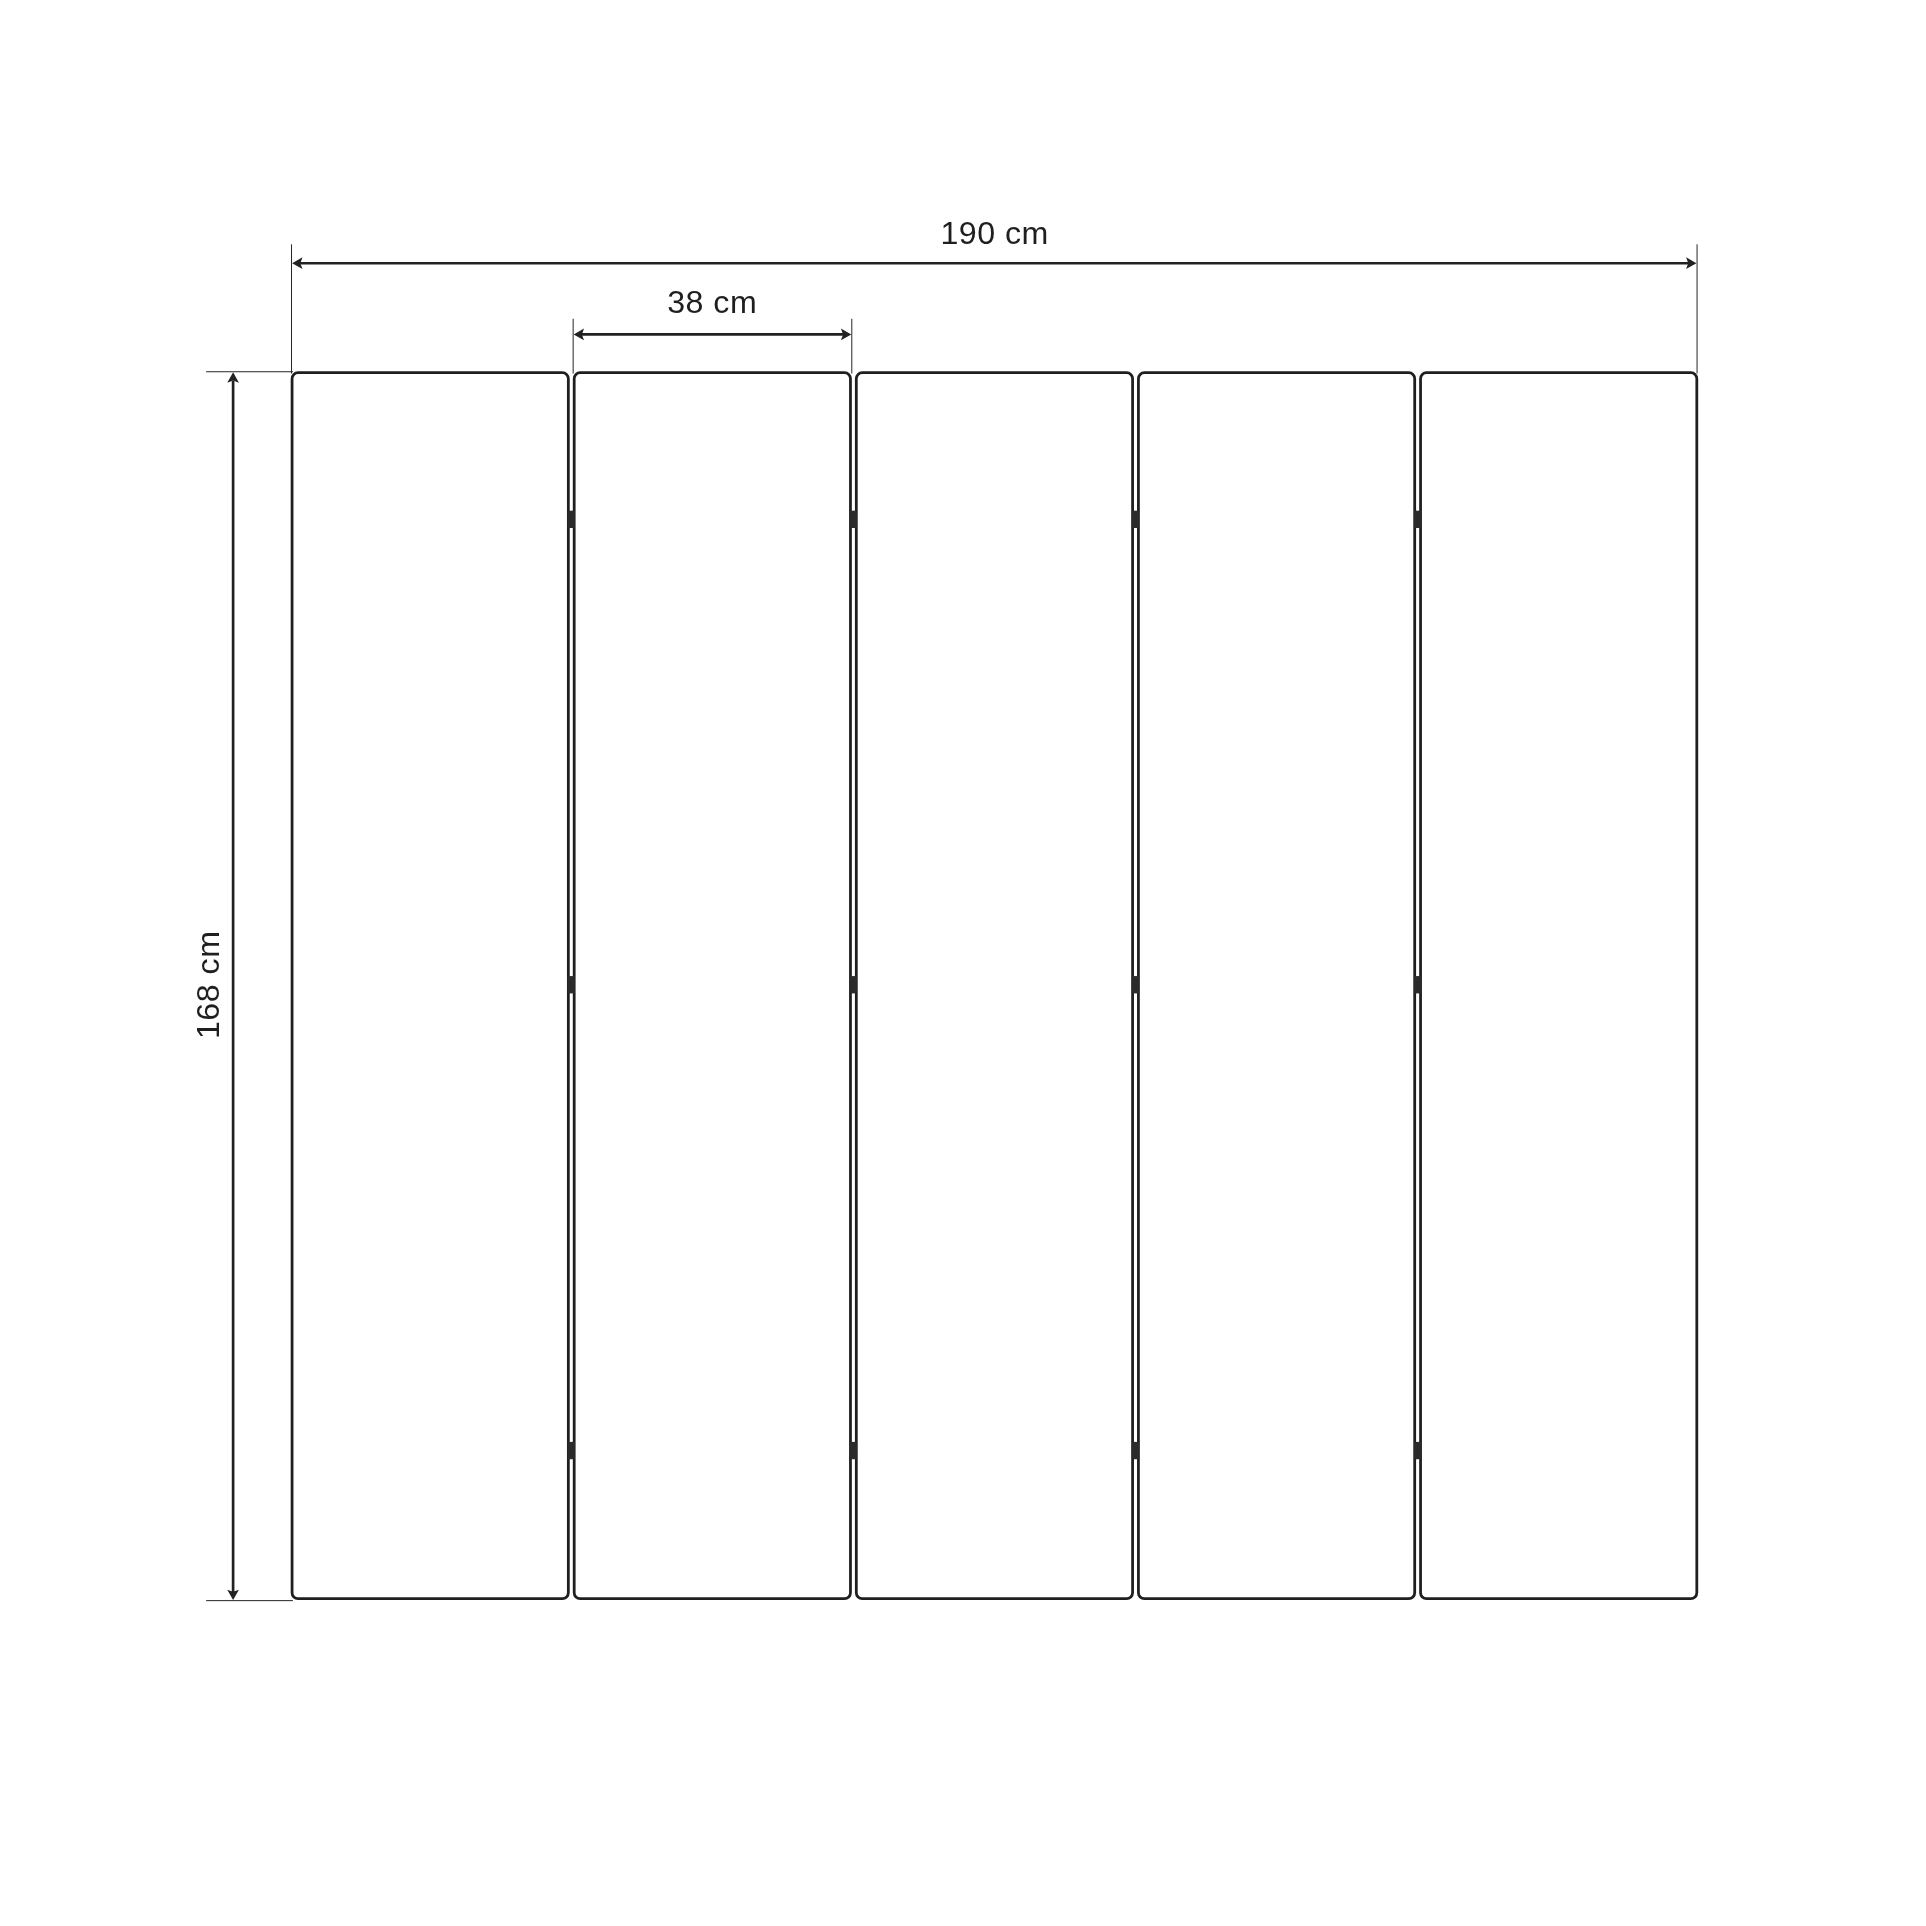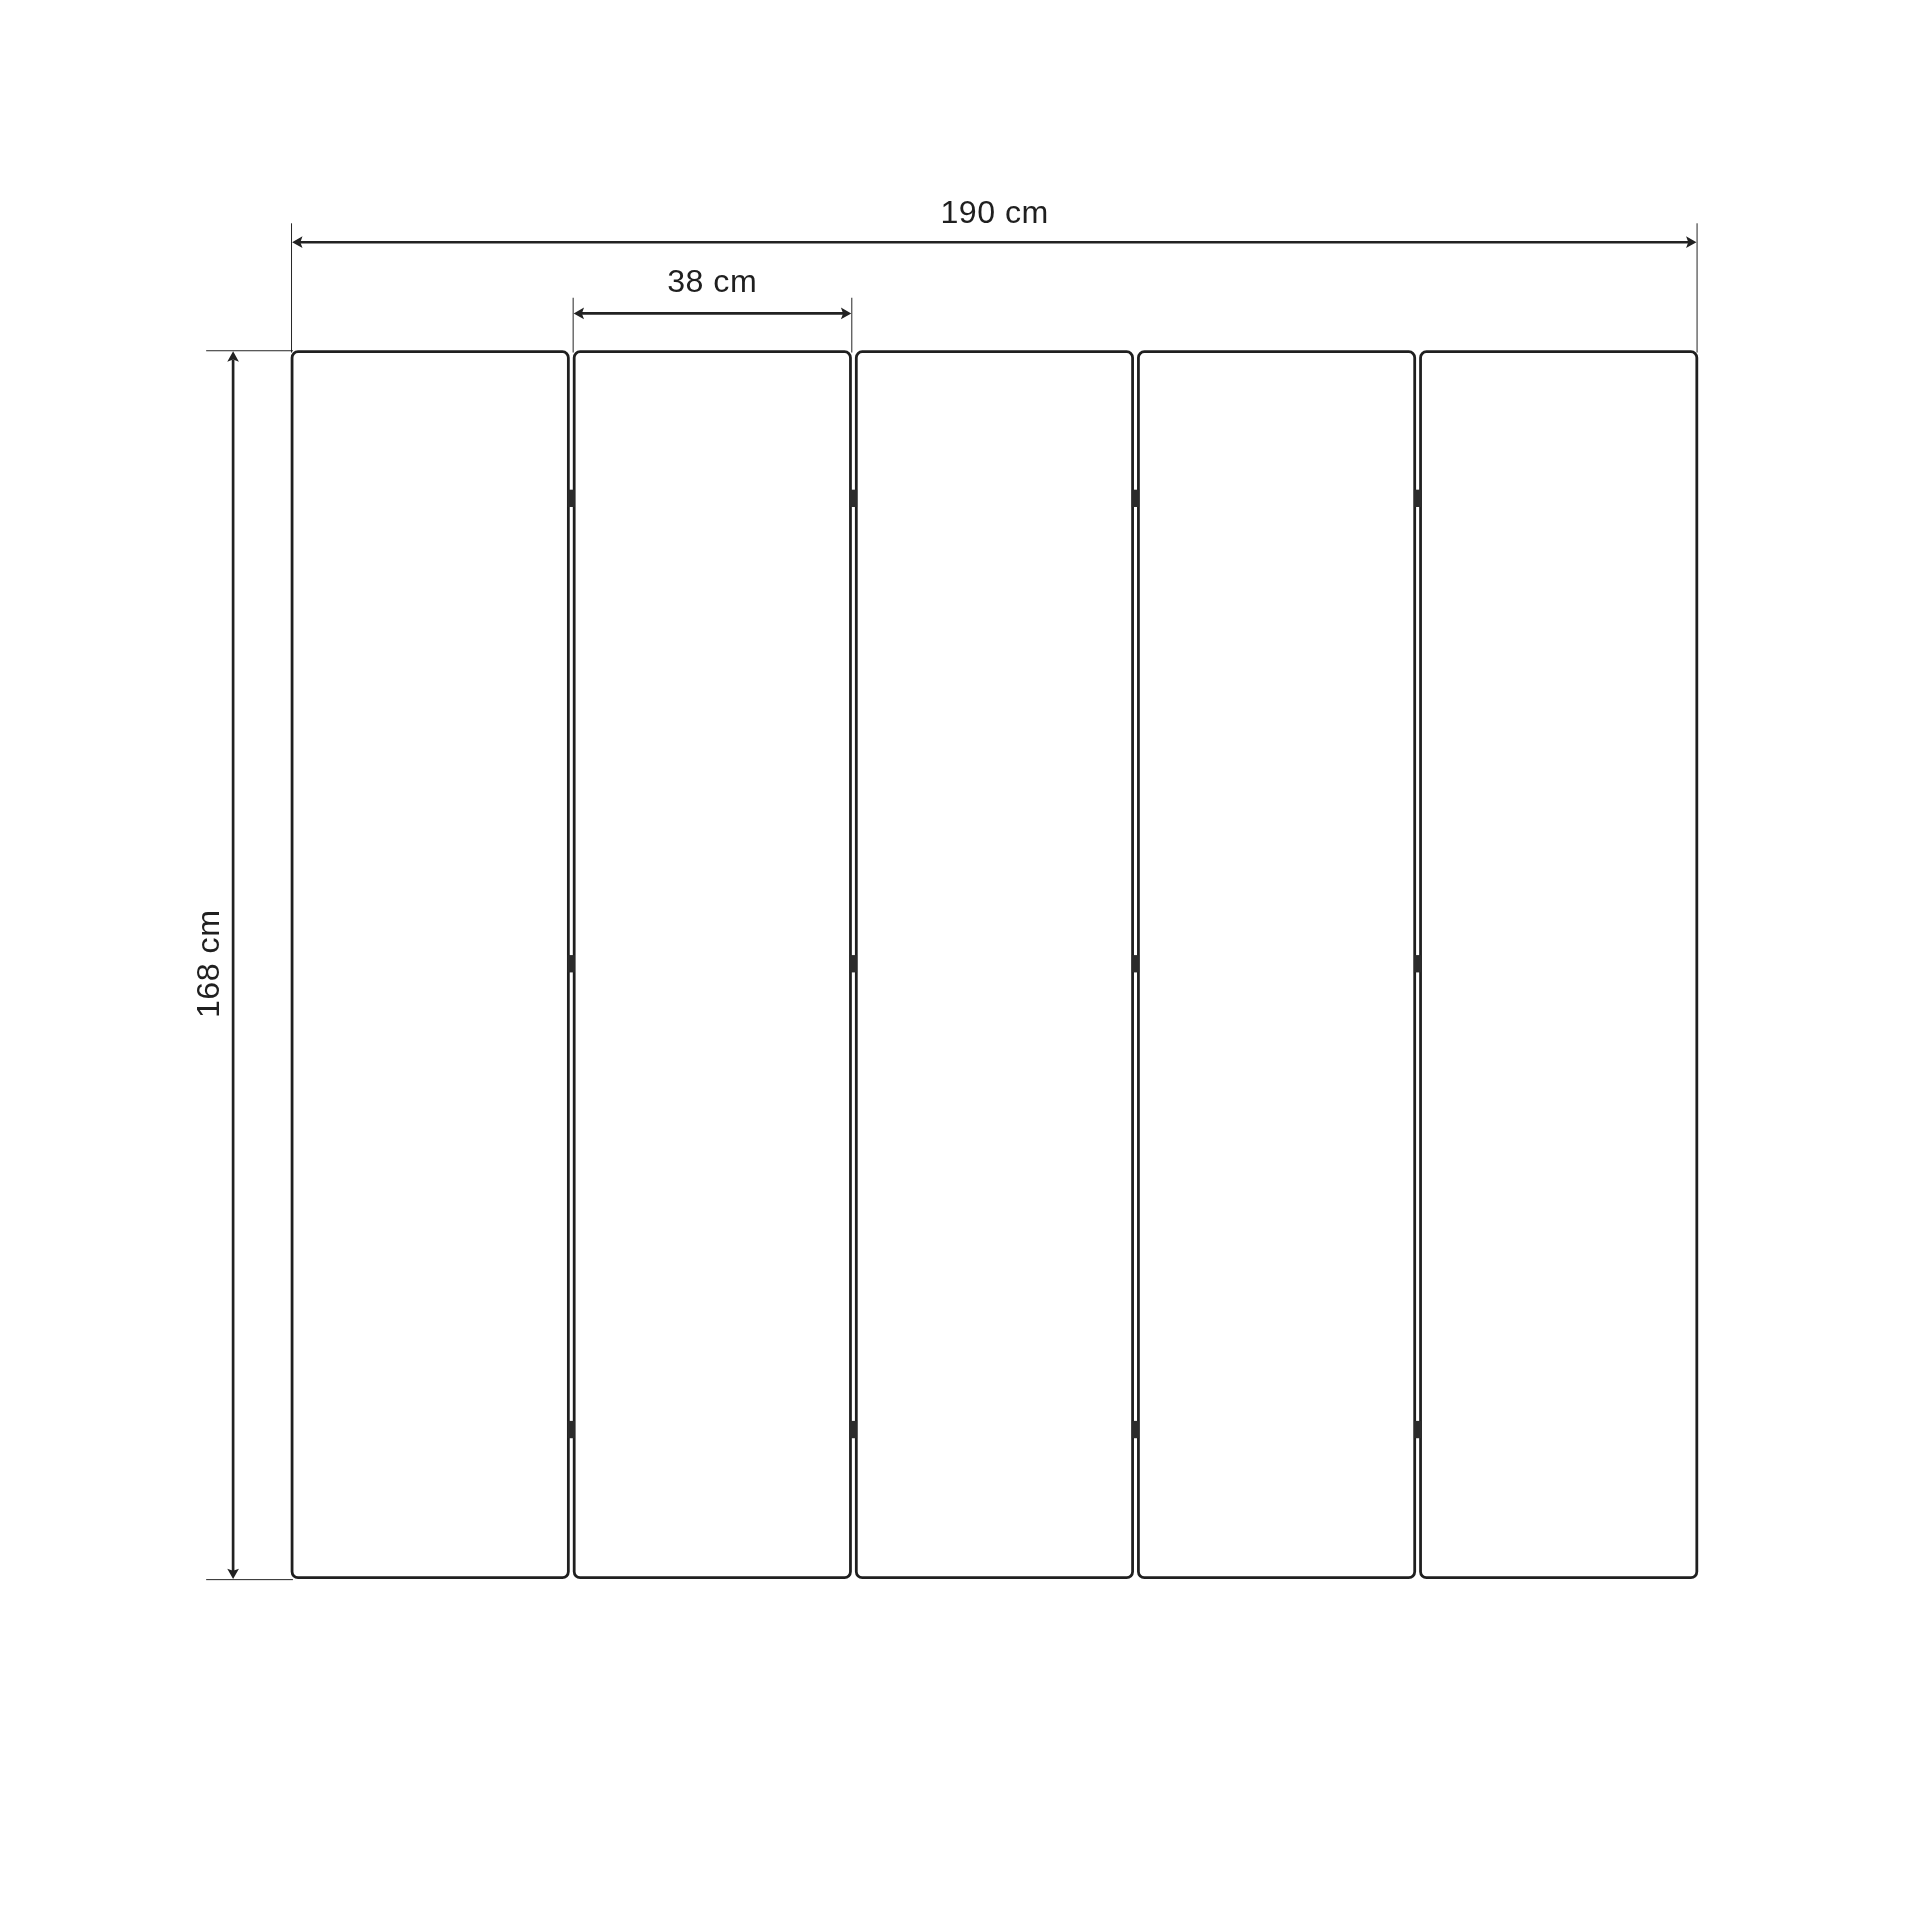--- a/index.html
+++ b/index.html
@@ -1,16 +1,16 @@
 <!DOCTYPE html>
 <html><head>
 <meta charset="utf-8">
 <style>
   html,body{margin:0;padding:0;background:#ffffff;}
-  .page{width:1927px;height:1693px;position:relative;background:#8b5cf6;overflow:hidden;}
+  .page{width:1927px;height:1693px;position:relative;background:#8b5cf6;overflow:hidden;margin-top:21px;}
   text{font-family:"Liberation Sans",sans-serif;fill:#1f1f1f;letter-spacing:0.5px;}
 </style>
 </head>
 <body>
 <div class="page">
 <svg width="1927" height="1927" viewBox="0 0 1946 1946" xmlns="http://www.w3.org/2000/svg">
 
   <rect x="0" y="0" width="1946" height="1946" fill="#ffffff"></rect>
 
   <text x="1004.5" y="225.5" font-size="32.5" text-anchor="middle">190 cm</text>

